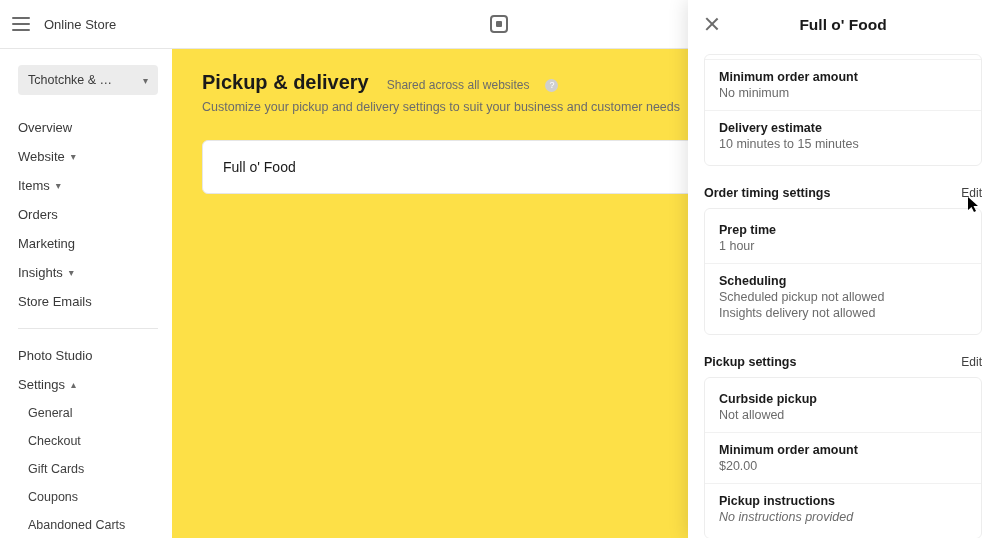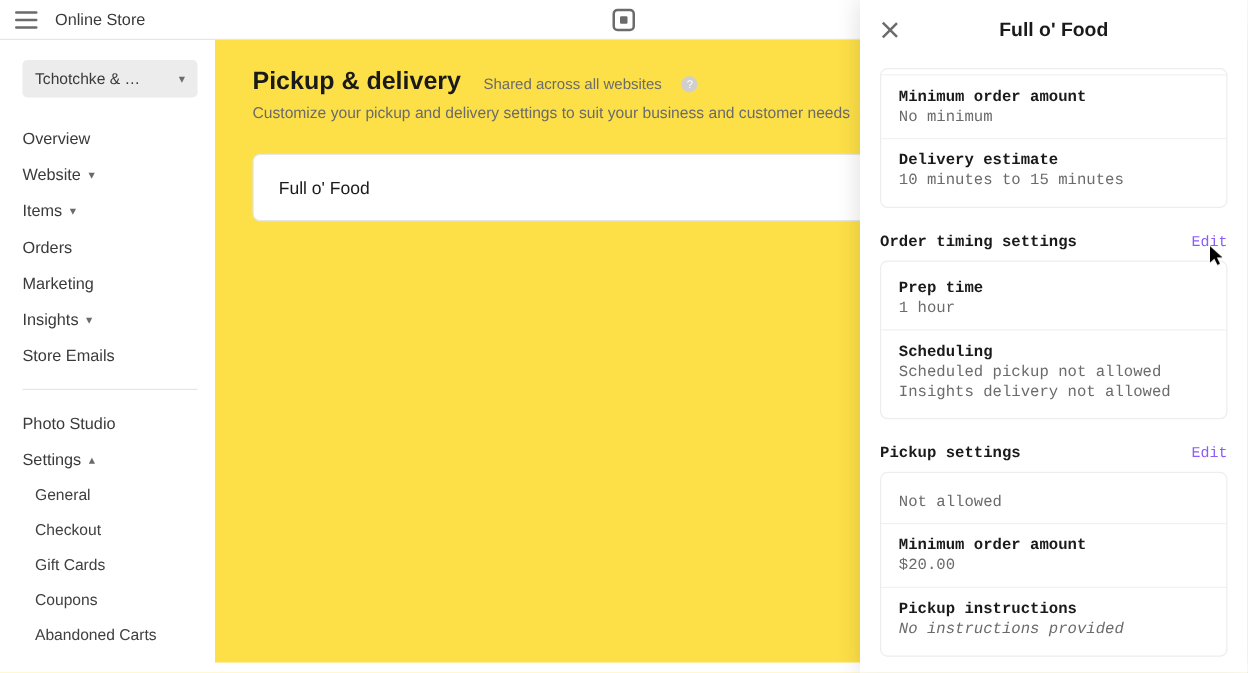--- a/index.html
+++ b/index.html
@@ -1,17 +1,17 @@
 <!DOCTYPE html>
 <html><head>
 <meta charset="utf-8">
 <style>
   * { box-sizing: border-box; margin: 0; padding: 0; }
   html, body { width: 998px; height: 538px; overflow: hidden; font-family: -apple-system, BlinkMacSystemFont, "Segoe UI", Helvetica, Arial, sans-serif; color: #1a1a1a; background: #fff; }
-  .topbar { height: 32px; border-bottom: 1px solid #e6e6e6; display: flex; align-items: center; padding: 0 12px; position: relative; }
+  .topbar { height: 49px; border-bottom: 1px solid #e6e6e6; display: flex; align-items: center; padding: 0 12px; position: relative; }
   .hamburger { width: 18px; height: 14px; display: flex; flex-direction: column; justify-content: space-between; cursor: pointer; }
   .hamburger span { display: block; height: 2px; background: #6b6b6b; border-radius: 1px; }
   .brand { margin-left: 14px; font-size: 13px; color: #3a3a3a; }
   .sq-logo { position: absolute; left: 50%; top: 50%; transform: translate(-50%, -50%); width: 18px; height: 18px; border: 2px solid #6b6b6b; border-radius: 4px; display: flex; align-items: center; justify-content: center; }
   .sq-logo::after { content: ""; width: 6px; height: 6px; background: #6b6b6b; border-radius: 1px; }
   .upgrade { margin-left: auto; color: #e07a2f; font-size: 12px; }
   .layout { display: flex; height: calc(100% - 40px); }
   .sidebar { width: 172px; padding: 16px 14px 0 18px; font-size: 13px; color: #3a3a3a; overflow-y: auto; }
   .site-switch { background: #ececec; border-radius: 4px; padding: 8px 10px; display: flex; align-items: center; justify-content: space-between; font-weight: 500; cursor: pointer; margin-bottom: 18px; }
   .site-switch-label { white-space: nowrap; overflow: hidden; text-overflow: ellipsis; max-width: 88px; font-size: 12.5px; }
@@ -29,30 +29,30 @@
   .card { background: #fff; border: 1px solid #e6e6e6; border-radius: 6px; margin-top: 26px; padding: 18px 20px; }
   .card-title { font-size: 14px; font-weight: 500; }
   
   .panel { position: absolute; top: 0; right: 0; width: 310px; height: 100%; background: #fff; box-shadow: -2px 0 18px rgba(0,0,0,0.12); display: flex; flex-direction: column; }
   .panel-head { height: 50px; display: flex; align-items: center; justify-content: center; position: relative; border-bottom: 1px solid transparent; }
   .panel-title { font-size: 15.5px; font-weight: 600; }
   .panel-close { position: absolute; left: 16px; top: 16px; width: 16px; height: 16px; cursor: pointer; color: #6b6b6b; }
   .panel-close::before, .panel-close::after { content: ""; position: absolute; left: 7px; top: 0; width: 1.5px; height: 16px; background: #6b6b6b; }
   .panel-close::before { transform: rotate(45deg); }
   .panel-close::after { transform: rotate(-45deg); }
-  .panel-body { flex: 1; overflow-y: auto; padding: 0 16px 32px 16px; font-family: Liberation Mono, monospace; }
+  .panel-body { flex: 1; overflow-y: auto; padding: 0 16px 32px 16px; }
   .pcard { border: 1px solid #ededed; border-radius: 6px; padding: 4px 0; margin-bottom: 16px; }
   .pitem { padding: 10px 14px; }
   .pitem + .pitem { border-top: 1px solid #f1f1f1; }
   .plabel { font-size: 12.5px; font-weight: 600; color: #1a1a1a; }
   .pvalue { font-size: 12.5px; color: #6b6b6b; margin-top: 2px; }
   .pvalue.italic { font-style: italic; }
   .section-head { display: flex; align-items: center; justify-content: space-between; padding: 4px 0 8px 0; }
   .section-title { font-size: 12.5px; font-weight: 600; }
-  .edit-link { font-size: 12px; color: #8b5cf6; cursor: pointer; }
+  .edit-link { font-size: 12px; color: #404040; cursor: pointer; }
   .cursor { position: absolute; width: 12px; height: 16px; pointer-events: none; }
   .cursor svg { width: 12px; height: 16px; }
 </style>
 </head>
 <body>
 
 <div class="topbar">
   <div class="hamburger">
     <span></span>
       <span></span>
@@ -164,20 +164,21 @@
         <div class="pvalue">Insights delivery not allowed</div>
       </div>
     </div>
 
     <div class="section-head">
       <div class="section-title">Pickup settings</div>
       <div class="edit-link">Edit</div>
     </div>
     <div class="pcard">
       <div class="pitem">
+        <div class="plabel">Curbside pickup</div>
         <div class="pvalue">Not allowed</div>
       </div>
       <div class="pitem">
         <div class="plabel">Minimum order amount</div>
         <div class="pvalue">$20.00</div>
       </div>
       <div class="pitem">
         <div class="plabel">Pickup instructions</div>
         <div class="pvalue italic">No instructions provided</div>
       </div>

